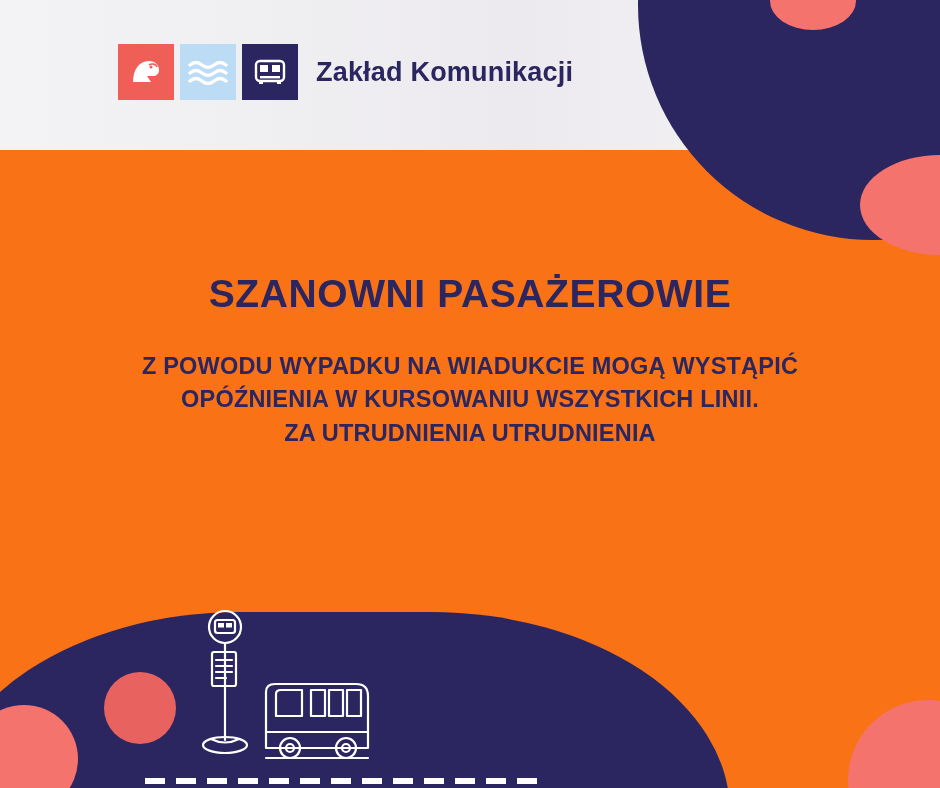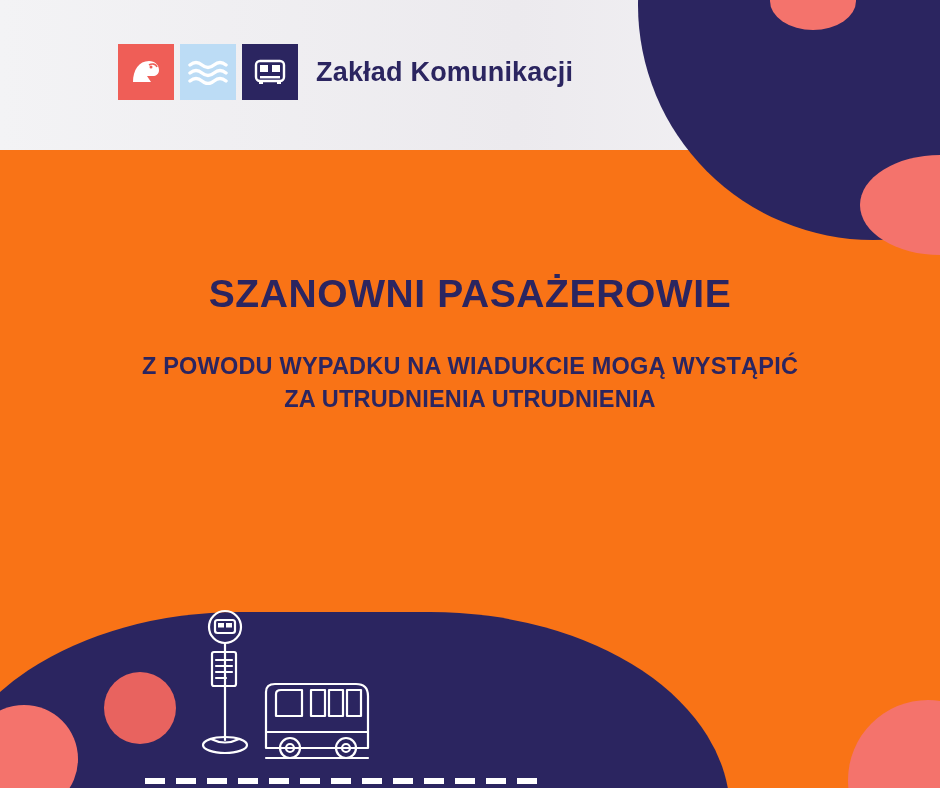--- a/index.html
+++ b/index.html
@@ -210,20 +210,21 @@
     </div>
     <div class="logo-text">
       <div>Zakład Komunikacji</div>
     </div>
   </div>
 
   <div class="headline">SZANOWNI PASAŻEROWIE</div>
 
   <div class="body-text">
     <div>Z POWODU WYPADKU NA WIADUKCIE MOGĄ WYSTĄPIĆ</div>
+    <div>OPÓŹNIENIA W KURSOWANIU WSZYSTKICH LINII.</div>
     <div>ZA UTRUDNIENIA UTRUDNIENIA</div>
   </div>
 
   <div class="navy-bottom"></div>
   <div class="coral-bottom-left"></div>
   <div class="coral-bottom-mid"></div>
   <div class="coral-bottom-right"></div>
 
   <div class="illustration">
     <svg width="300" height="170" viewBox="0 0 300 170" aria-hidden="true">

